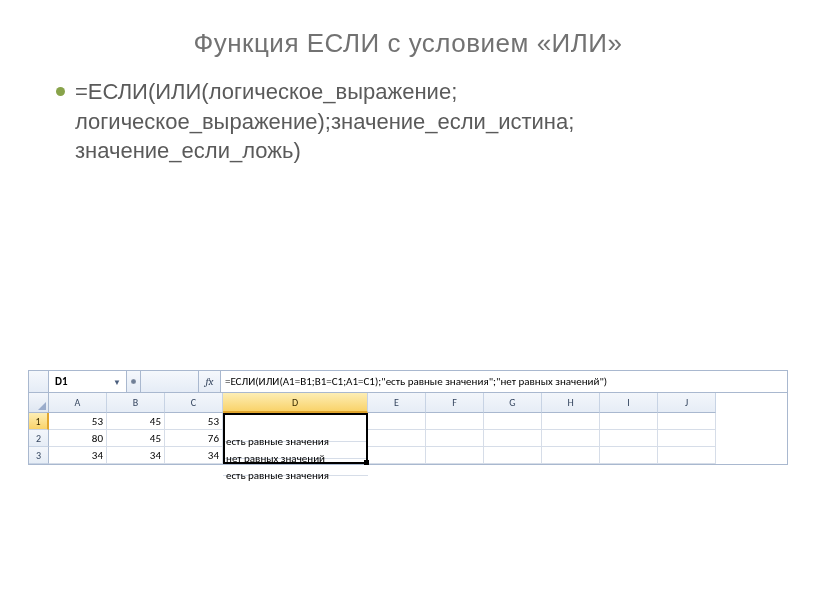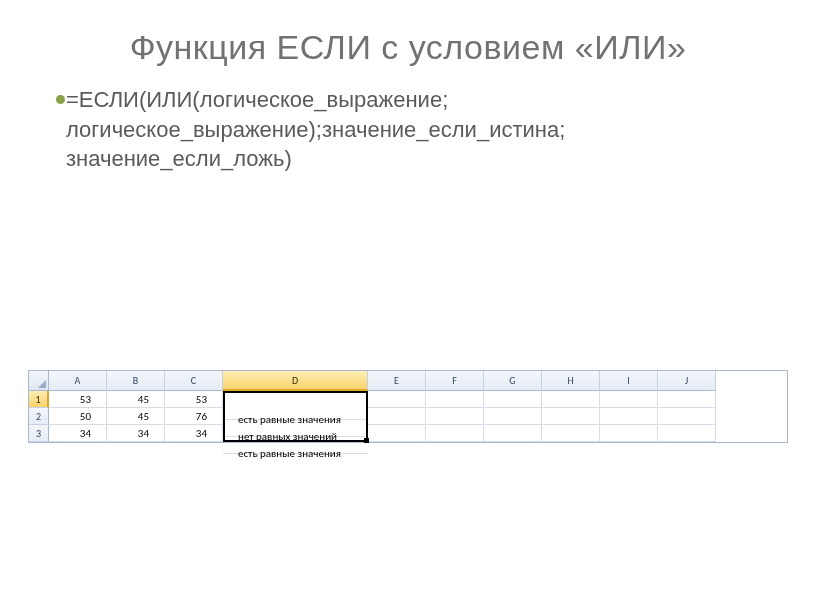--- a/index.html
+++ b/index.html
@@ -6,36 +6,36 @@
     body {
       width: 816px;
       height: 613px;
       background: #ffffff;
       font-family: "Segoe UI", Arial, sans-serif;
       position: relative;
       overflow: hidden;
     }
     .slide-title {
       text-align: center;
-      font-size: 34px;
+      font-size: 26px;
       color: #727272;
       font-weight: 400;
       padding: 28px 12px 18px;
       letter-spacing: 0.5px;
     }
     .bullet-block {
       padding: 0 56px;
       font-size: 22px;
       color: #5a5a5a;
       line-height: 1.35;
     }
     .bullet-row {
       display: flex;
       align-items: flex-start;
-      gap: 1px;
+      gap: 10px;
     }
     .bullet-dot {
       width: 9px;
       height: 9px;
       border-radius: 50%;
       background: #88a34a;
       flex-shrink: 0;
       margin-top: 10px;
     }
     .bullet-text {
@@ -192,21 +192,21 @@
     }
     .data-row {
       display: flex;
       height: 17px;
     }
     .cell {
       border-right: 1px solid #d6dde8;
       border-bottom: 1px solid #d6dde8;
       display: flex;
       align-items: center;
-      padding: 0 15px;
+      padding: 0 3px;
       font-size: 11px;
       background: #fff;
       overflow: visible;
       white-space: nowrap;
       position: relative;
     }
     .cell.num { justify-content: flex-end; }
     .cell.txt { justify-content: flex-start; margin-top: 28px; }
     .wA { width: 58px; }
     .wB { width: 58px; }
@@ -236,20 +236,33 @@
 
 <div class="bullet-block">
   <div class="bullet-row">
     <div class="bullet-dot"></div>
     <div class="bullet-text">=ЕСЛИ(ИЛИ(логическое_выражение; логическое_выражение);значение_если_истина; значение_если_ложь)</div>
   </div>
 </div>
 
 <div class="excel-shot">
 
+  <div class="fx-bar">
+    <div class="fx-left"></div>
+    <div class="name-box">
+      <span>D1</span>
+      <span class="name-box-dd">▼</span>
+    </div>
+    <div class="fx-dot">
+        <div class="fx-dot-inner"></div>
+      </div>
+    <div class="fx-spacer"></div>
+    <div class="fx-label">fx</div>
+    <div class="formula-text">=ЕСЛИ(ИЛИ(A1=B1;B1=C1;A1=C1);"есть равные значения";"нет равных значений")</div>
+  </div>
 
   <div class="grid-area" style="position:relative;">
     <div class="row-head-col">
       <div class="corner"></div>
       <div class="row-head active">1</div>
       <div class="row-head">2</div>
       <div class="row-head">3</div>
     </div>
     <div class="cols">
       <div class="col-head-row">
@@ -270,21 +283,21 @@
         <div class="cell num wC">53</div>
         <div class="cell txt wD">есть равные значения</div>
         <div class="cell wRest"></div>
         <div class="cell wRest"></div>
         <div class="cell wRest"></div>
         <div class="cell wRest"></div>
         <div class="cell wRest"></div>
         <div class="cell wRest"></div>
       </div>
       <div class="data-row">
-        <div class="cell num wA">50</div>
+        <div class="cell num wA">80</div>
         <div class="cell num wB">45</div>
         <div class="cell num wC">76</div>
         <div class="cell txt wD">нет равных значений</div>
         <div class="cell wRest"></div>
         <div class="cell wRest"></div>
         <div class="cell wRest"></div>
         <div class="cell wRest"></div>
         <div class="cell wRest"></div>
         <div class="cell wRest"></div>
       </div>

